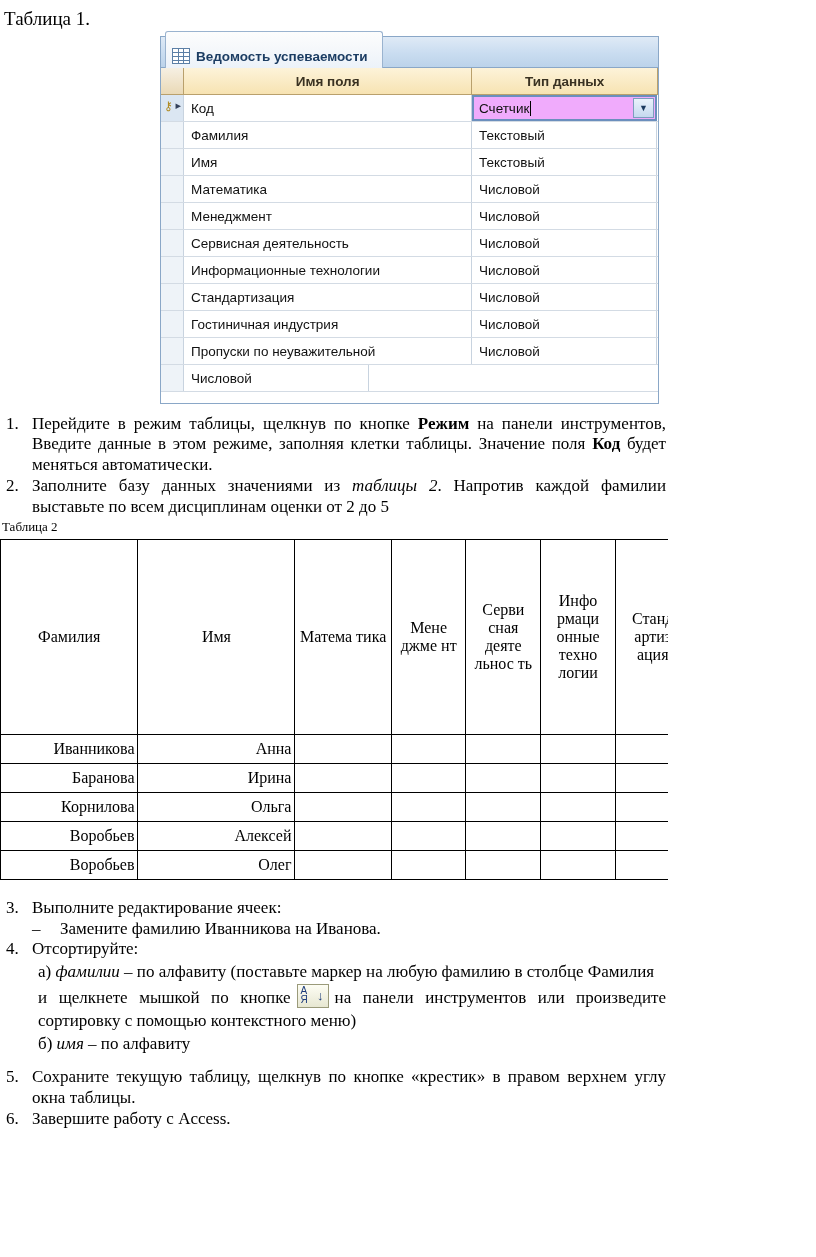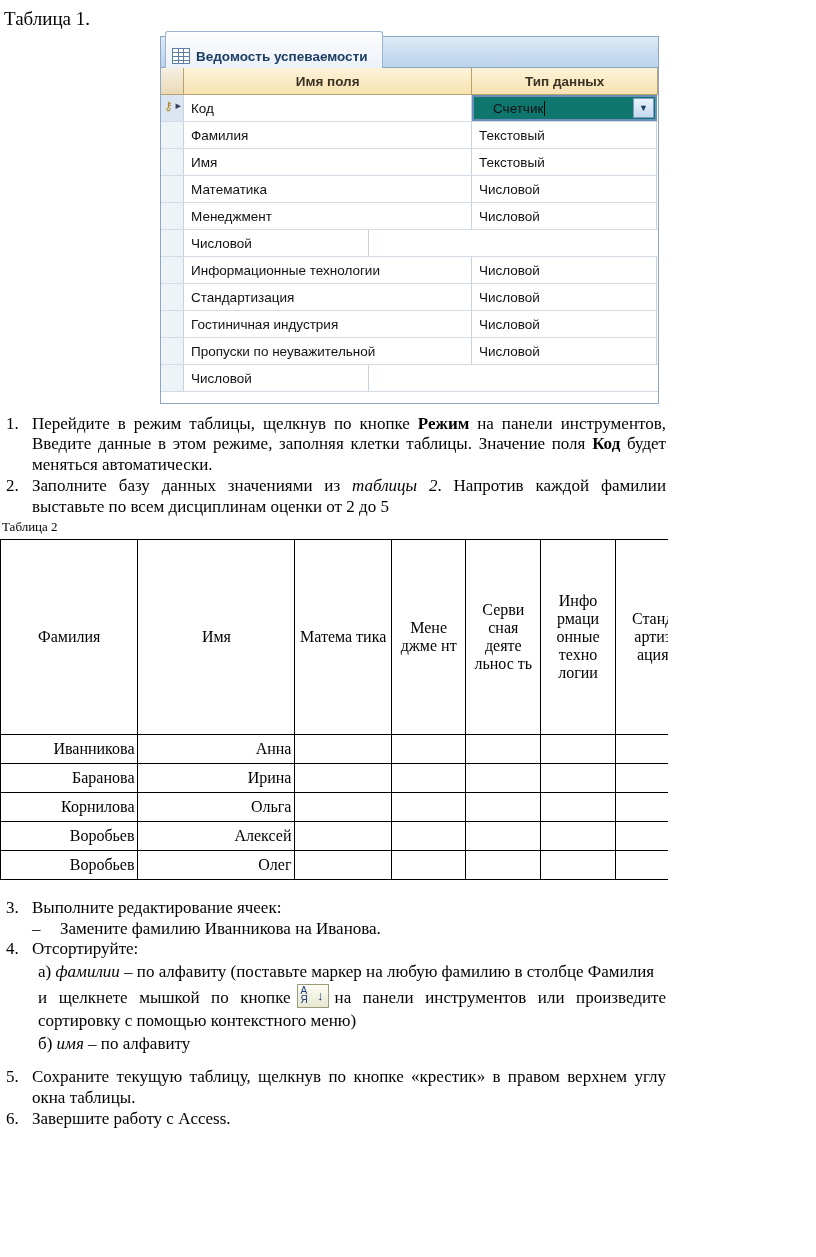--- a/index.html
+++ b/index.html
@@ -144,22 +144,22 @@
     padding-left: 7px;
     border-right: 1px solid #c8d3df;
     color: #111111;
     overflow: hidden;
     white-space: nowrap;
   }
   .aw-row .cell.name { width: 288px; box-sizing: border-box; }
   .aw-row .cell.type { width: 185px; box-sizing: border-box; }
   .aw-row.selected .cell.type {
     border: 2px solid #6b8fbd;
-    background: #0f766e;
-    padding-left: 19px;
+    background: #f0abfc;
+    padding-left: 5px;
     position: relative;
     text-align: center;
   }
   .caret {
     display: inline-block;
     width: 1px;
     height: 15px;
     background: #000;
     margin-left: 1px;
     vertical-align: middle;
@@ -357,20 +357,21 @@
         <div class="aw-row">
           <div class="gutter"></div>
           <div class="cell name">Менеджмент</div>
           <div class="cell type">
             <span>Числовой</span>
           </div>
           <div class="aw-rightpad"></div>
         </div>
         <div class="aw-row">
           <div class="gutter"></div>
+          <div class="cell name">Сервисная деятельность</div>
           <div class="cell type">
             <span>Числовой</span>
           </div>
           <div class="aw-rightpad"></div>
         </div>
         <div class="aw-row">
           <div class="gutter"></div>
           <div class="cell name">Информационные технологии</div>
           <div class="cell type">
             <span>Числовой</span>

